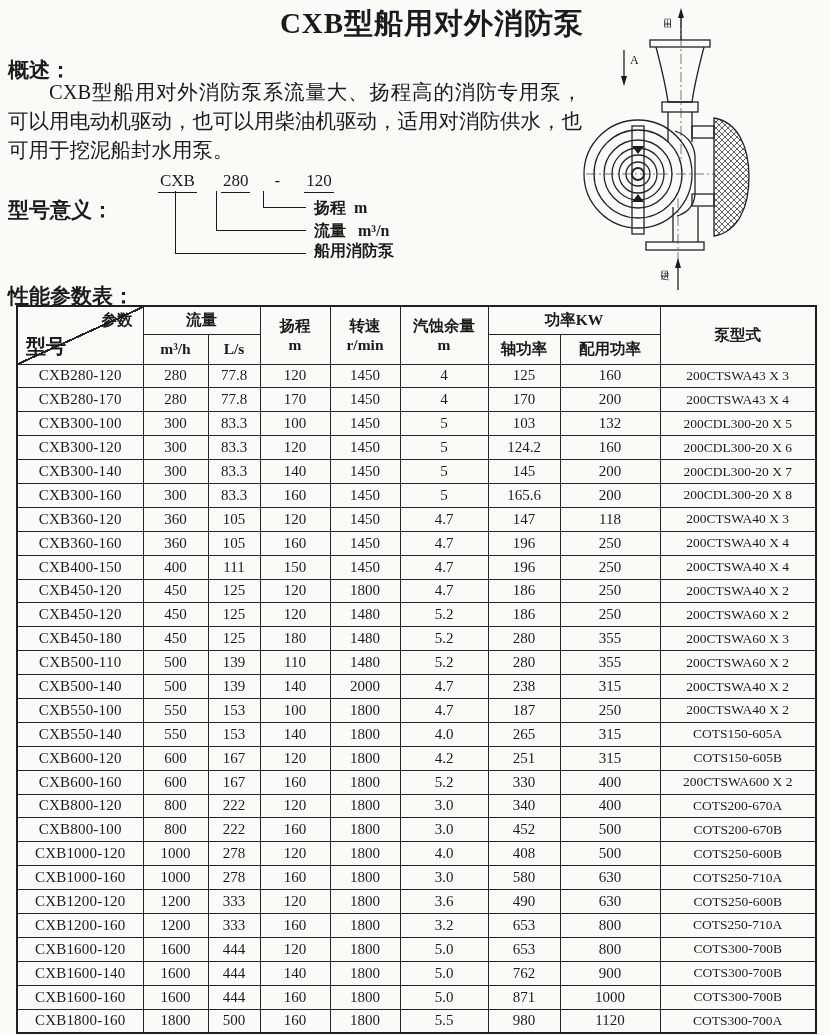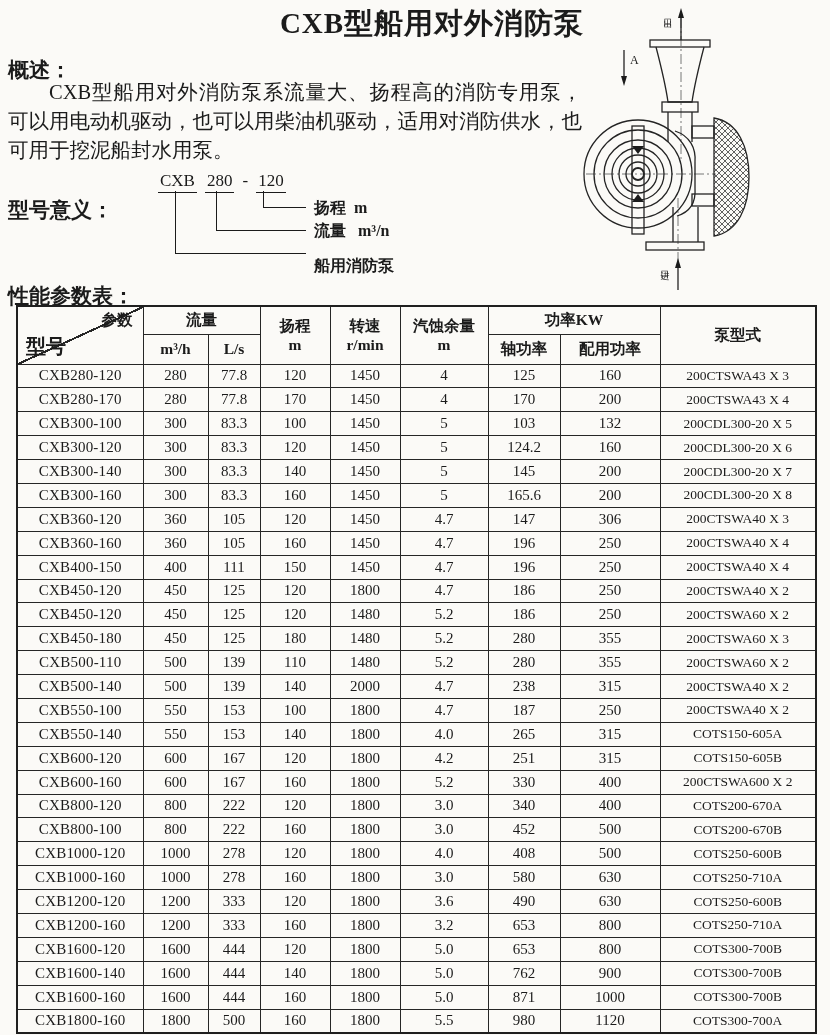--- a/index.html
+++ b/index.html
@@ -13,31 +13,31 @@
     top:4px; left:0; width:830px; text-align:center;
     font-size:29px; font-weight:700; letter-spacing:1px;margin-left:17px;
   }
   .h2 { font-size:21px; font-weight:700; }
   #overview-heading { top:56px; left:8px; }
   #overview-body {
     top:78px; left:8px; width:574px; font-size:20.5px; line-height:29px;
     text-indent:2em; text-align:justify;
   }
   #model-heading { top:168px; left:8px;margin-top:28px; }
-  #model-code { top:171px; left:158px; display:flex; gap:8px; font-size:17px; }
+  #model-code { top:171px; left:158px; display:flex; gap:24px; font-size:17px; }
   #model-code .u { border-bottom:1.6px solid #1b1b1b; padding:0 2px 1px; }
   #model-code .dash { padding:0 0 1px; }
   .conn { position:absolute; border-left:1.6px solid #1b1b1b; border-bottom:1.6px solid #1b1b1b; }
   #conn-series { left:175px; top:191px; width:131px; height:63px; }
   #conn-flow   { left:216px; top:191px; width:90px;  height:40px; }
   #conn-head   { left:263px; top:191px; width:43px;  height:17px; }
   .callout { position:absolute; left:314px; font-size:16px; font-weight:600; white-space:pre; }
   #callout-head   { top:198px; }
   #callout-flow   { top:221px; }
-  #callout-series { top:256px; }
+  #callout-series { top:241px; }
   #perf-heading { top:270px; left:8px;margin-top:12px; }
 
   
   #perf-table {
     top:305px; left:16px; width:799px;
     border-collapse:collapse; table-layout:fixed;
     font-size:15px;
   }
   #perf-table th, #perf-table td {
     border:1.6px solid #262626; text-align:center; vertical-align:middle;
@@ -257,21 +257,21 @@
         <td>200CDL300-20 X 8</td>
       </tr>
       <tr>
         <td>CXB360-120</td>
         <td>360</td>
         <td>105</td>
         <td>120</td>
         <td>1450</td>
         <td>4.7</td>
         <td>147</td>
-        <td>306</td>
+        <td>118</td>
         <td>200CTSWA40 X 3</td>
       </tr>
       <tr>
         <td>CXB360-160</td>
         <td>360</td>
         <td>105</td>
         <td>160</td>
         <td>1450</td>
         <td>4.7</td>
         <td>196</td>

